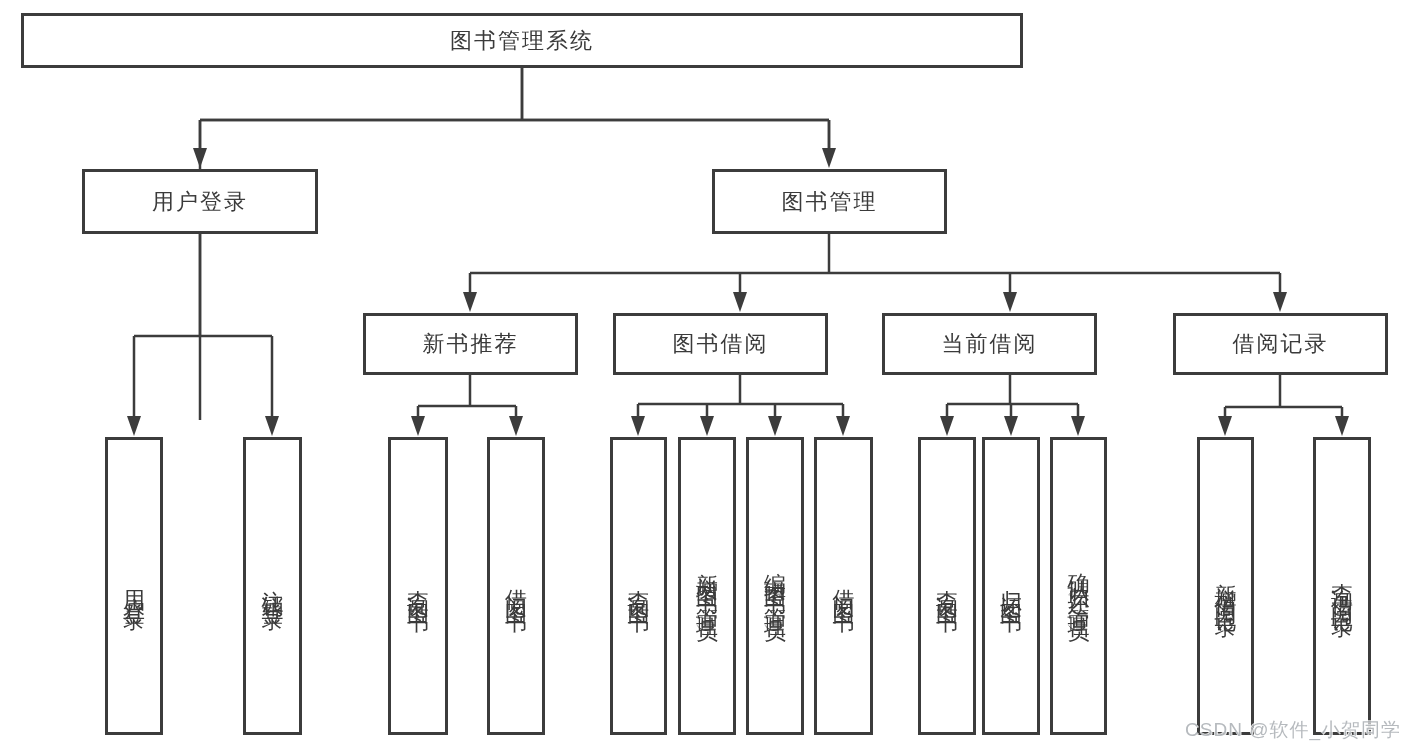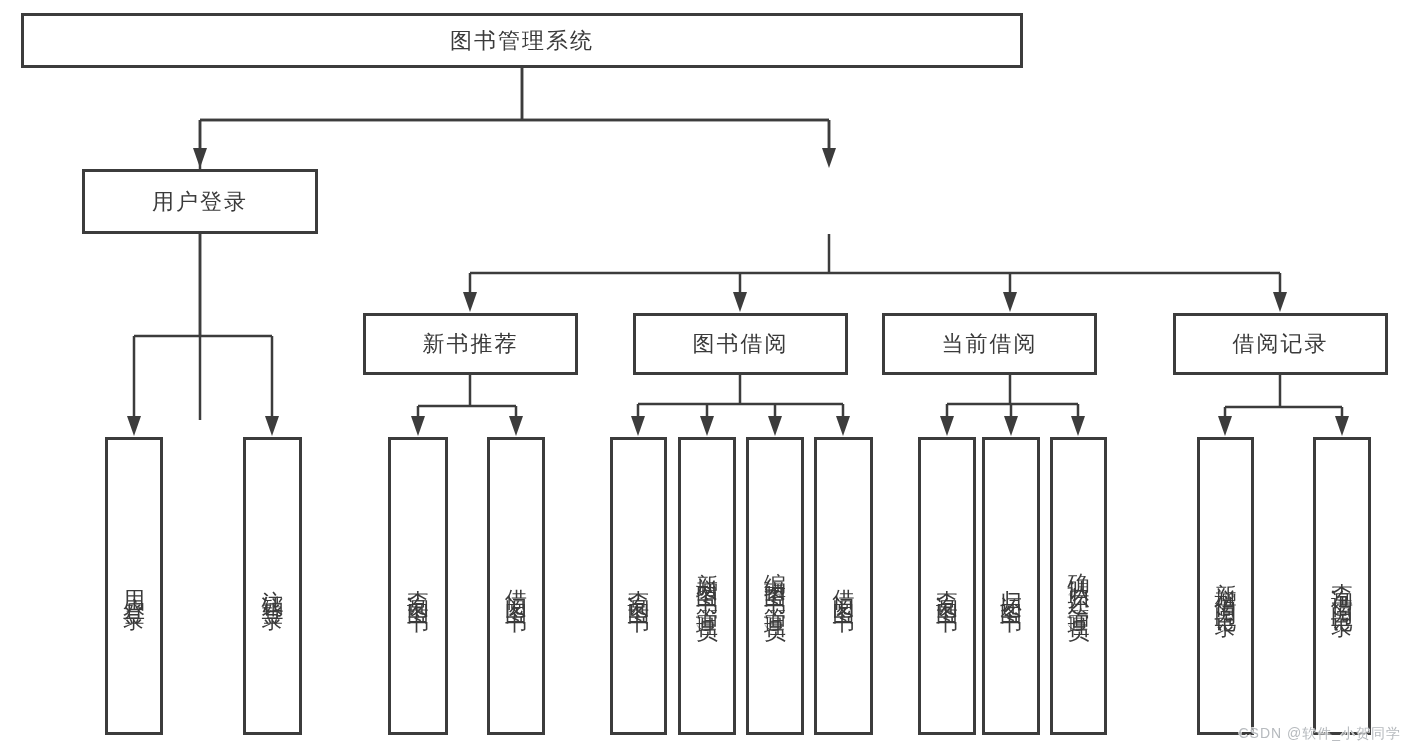--- a/index.html
+++ b/index.html
@@ -44,21 +44,21 @@
     font-size: 22px;
     letter-spacing: 7px;
     color: #3a3a3a;
     line-height: 1.1;
   }
   #watermark {
     position: absolute;
     right: 4px;
     bottom: 4px;
     z-index: 3;
-    font-size: 14px;
+    font-size: 19px;
     letter-spacing: 1px;
     color: #b6babe;
     text-shadow: -1px -1px 0 rgba(255,255,255,0.85), 1px 1px 0 rgba(255,255,255,0.85);
     white-space: nowrap;
   }
 </style>
 </head>
 <body>
 
 <div id="canvas">
@@ -107,25 +107,28 @@
     </g>
   </svg>
 
   <div class="node hbox" style="left:21px; top:13px; width:1002px; height:55px;">
     <span>图书管理系统</span>
   </div>
 
   <div class="node hbox" style="left:82px; top:169px; width:236px; height:65px;">
     <span>用户登录</span>
   </div>
+  <div class="node hbox" style="left:712px; top:169px; width:235px; height:65px;">
+    <span>图书管理</span>
+  </div>
 
   <div class="node hbox" style="left:363px; top:313px; width:215px; height:62px;justify-content:center;">
     <span>新书推荐</span>
   </div>
-  <div class="node hbox" style="left:633px; top:313px; width:215px; height:62px;font-family:Liberation Serif, serif;">
+  <div class="node hbox" style="left:613px; top:313px; width:215px; height:62px;font-family:Liberation Serif, serif;">
     <span>图书借阅</span>
   </div>
   <div class="node hbox" style="left:882px; top:313px; width:215px; height:62px;">
     <span>当前借阅</span>
   </div>
   <div class="node hbox" style="left:1173px; top:313px; width:215px; height:62px;justify-content:center;">
     <span>借阅记录</span>
   </div>
 
   <div class="node vbox" style="left:105px; top:437px; width:58px; height:298px;">

